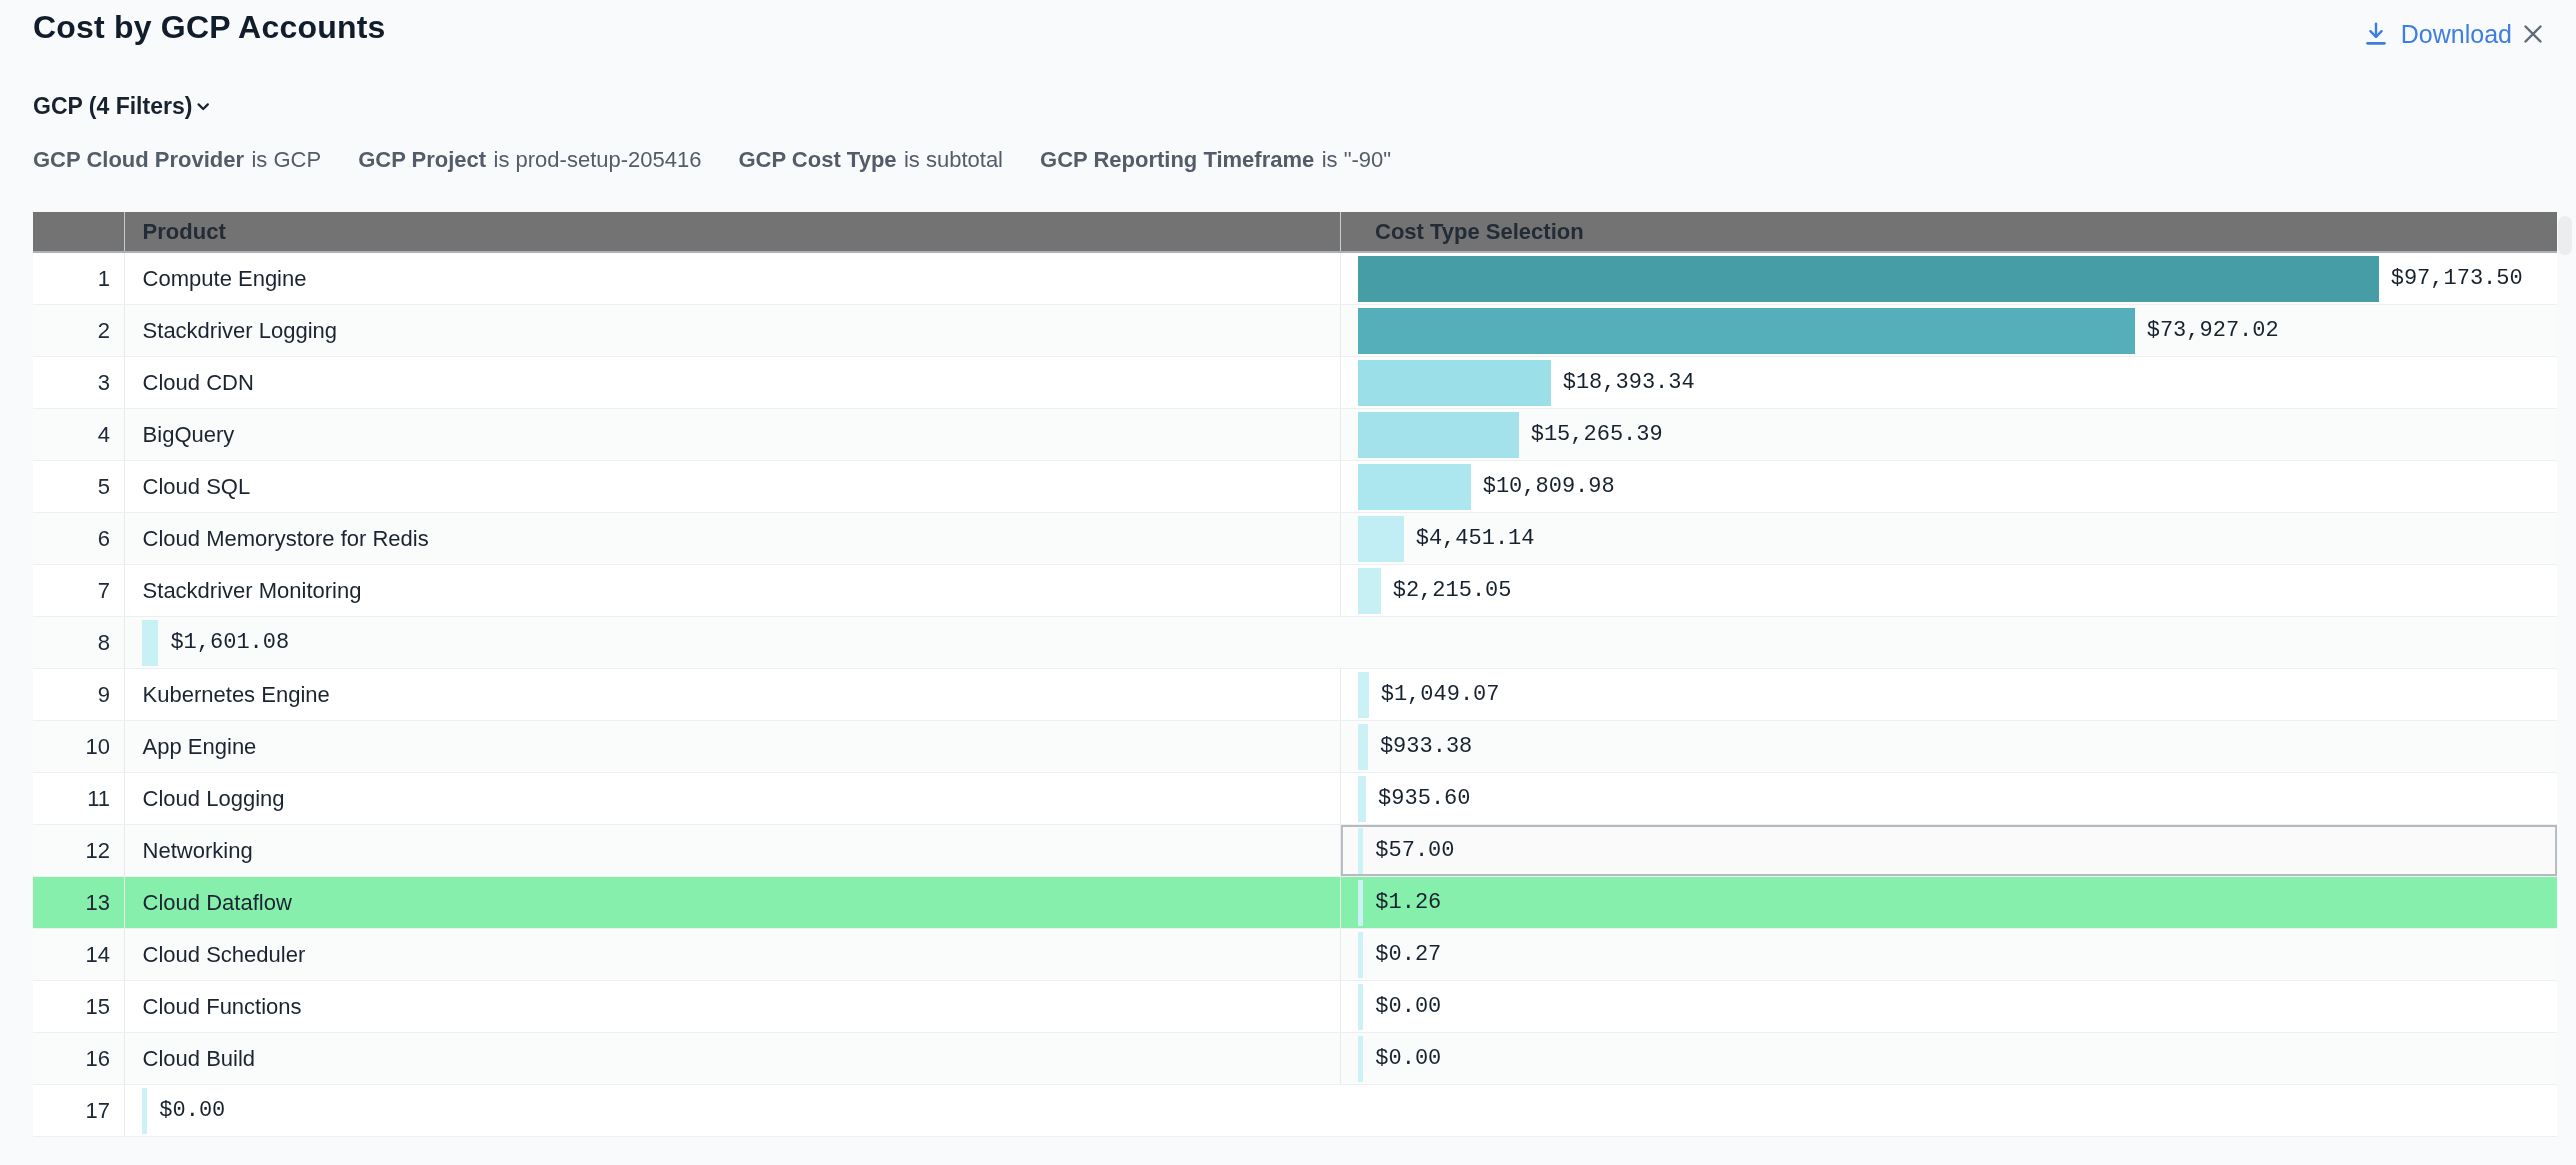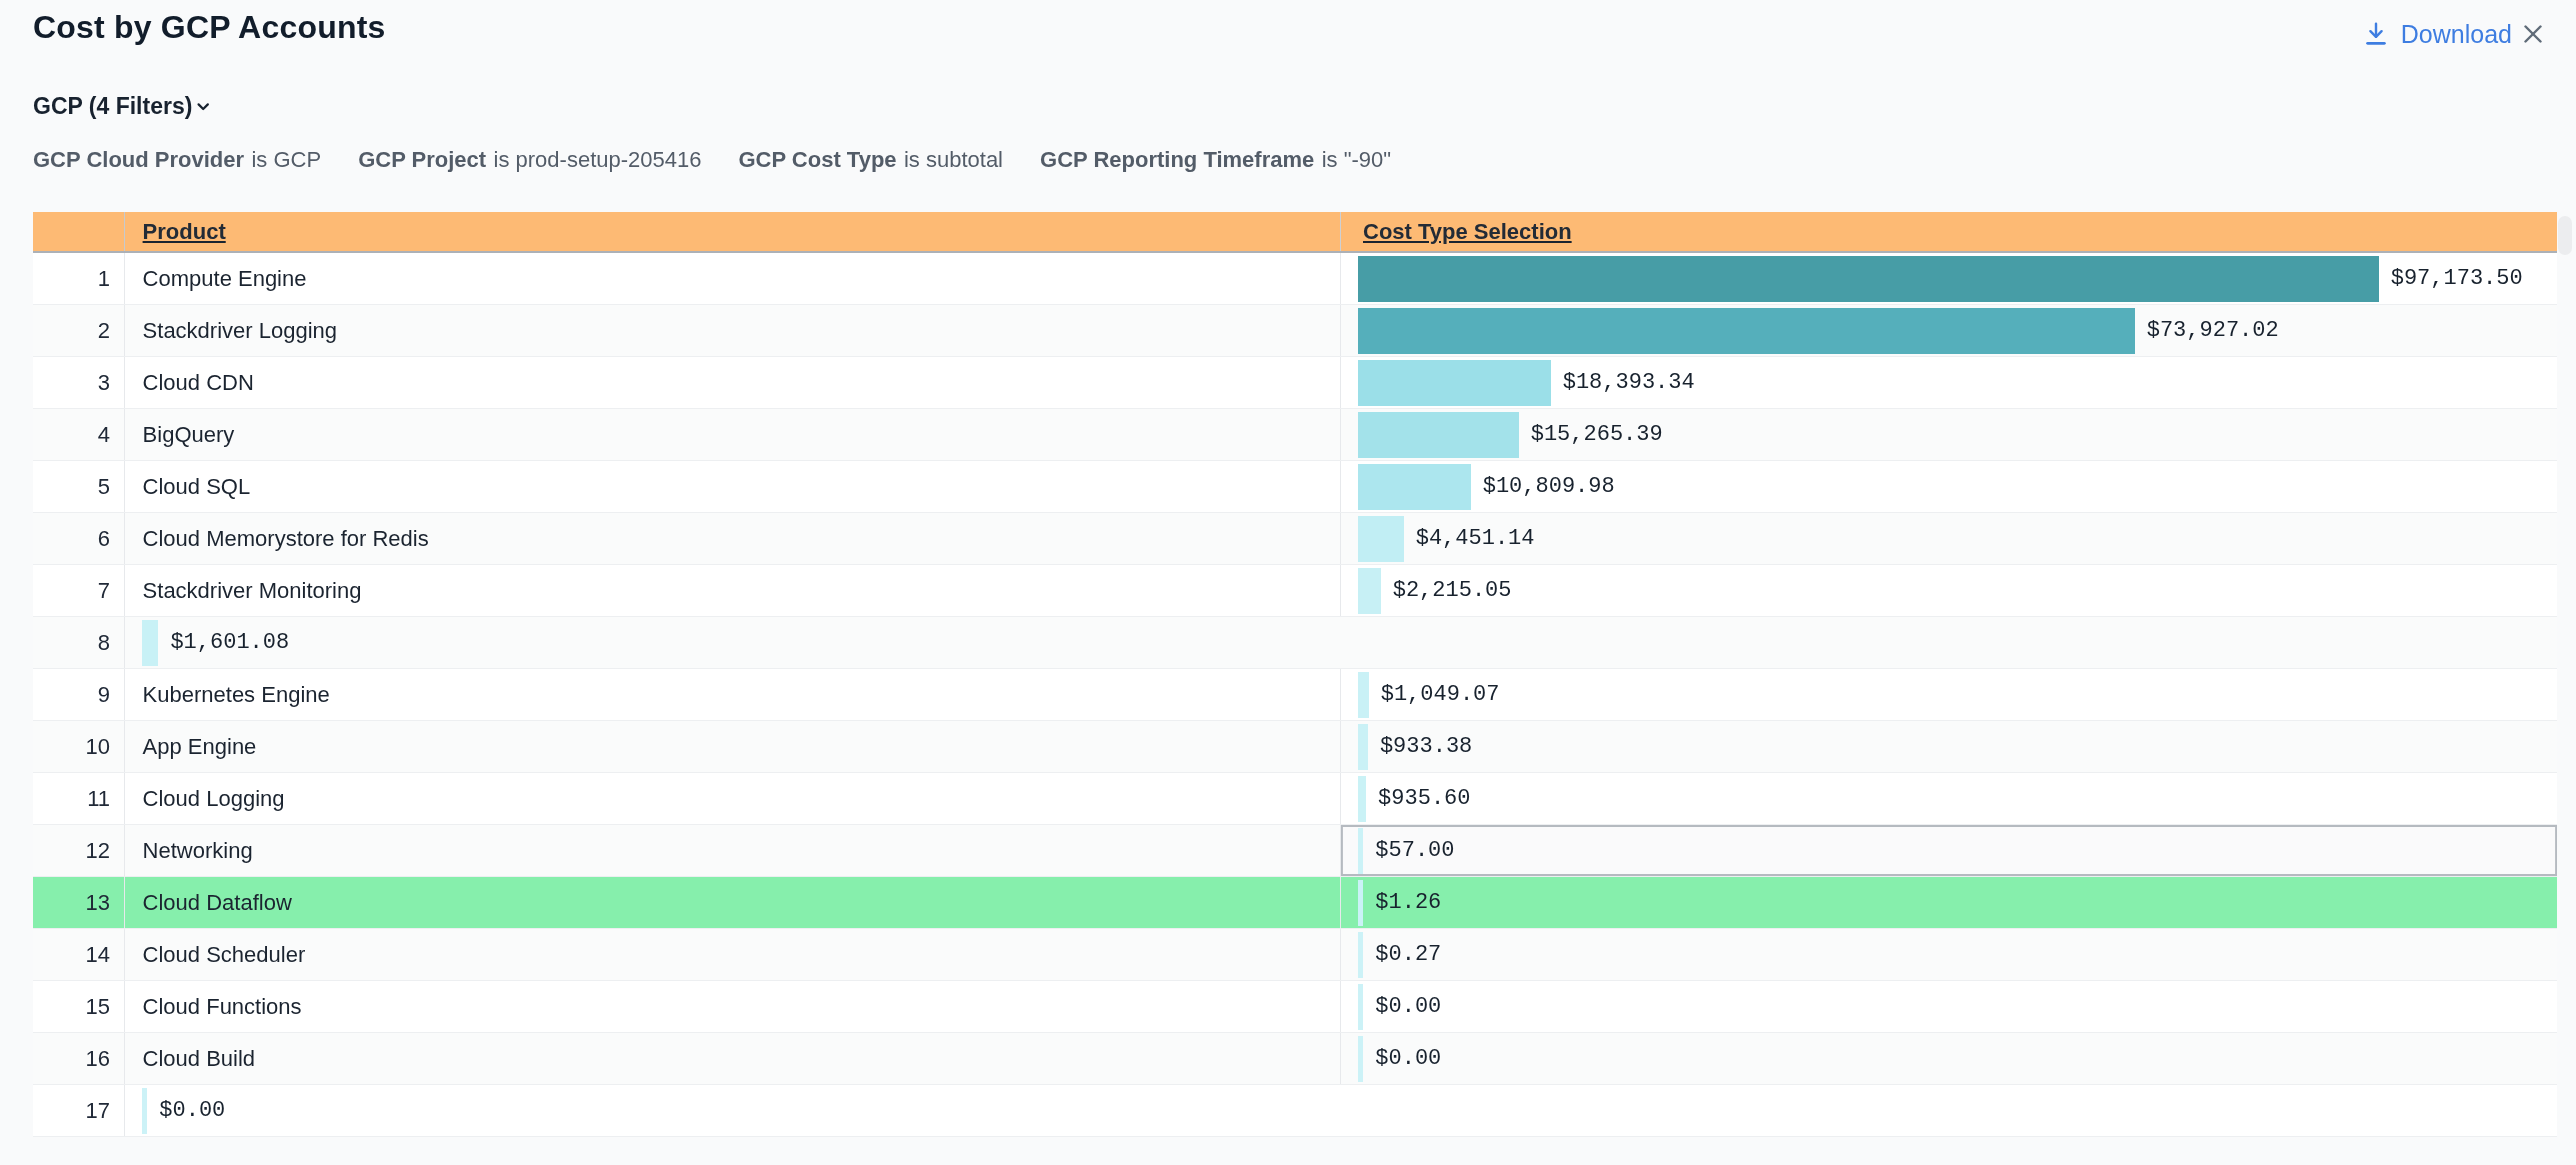--- a/index.html
+++ b/index.html
@@ -34,27 +34,27 @@
   .chips {
     position:absolute; left:33px; top:147px;
     display:flex; gap:37px; font-size:22px; color:#535C68; white-space:nowrap;
   }
   .chip-name { font-weight:600; margin-right:7.4px; }
 
   .cost-table {
     position:absolute; left:33px; top:212px; width:2524px; background:#FFFFFF;
   }
   .thead {
-    display:flex; height:41px; background:#fdba74;
-    border-bottom:2.8px solid #ACB1B7; box-sizing:border-box;text-decoration:underline;
+    display:flex; height:41px; background:#737373;
+    border-bottom:2.8px solid #ACB1B7; box-sizing:border-box;
   }
   .th { display:flex; align-items:center; font-size:22px; font-weight:700; color:#232B36; box-sizing:border-box; }
   .th-idx { width:91px; }
   .th-product { width:1216px; border-left:0.9px solid #C6CACE; padding-left:17.6px; }
-  .th-cost { flex:1; border-left:0.9px solid #CDD0D4; padding-left:22px; }
+  .th-cost { flex:1; border-left:0.9px solid #CDD0D4; padding-left:34px; }
 
   .row {
     display:flex; height:52px; background:#FFFFFF;
     border-bottom:0.9px solid #EDEFF1; box-sizing:border-box;
   }
   .row.stripe { background:#FAFBFB; }
   .row.highlight { background:#86efac; }
   .cell { display:flex; align-items:center; font-size:22px; box-sizing:border-box; }
   .cell-idx { width:91px; justify-content:flex-end; padding-right:14px; color:#202937; }
   .cell-product { width:1216px; border-left:0.9px solid #E7E9EC; padding-left:17.6px; color:#1B2430; }

